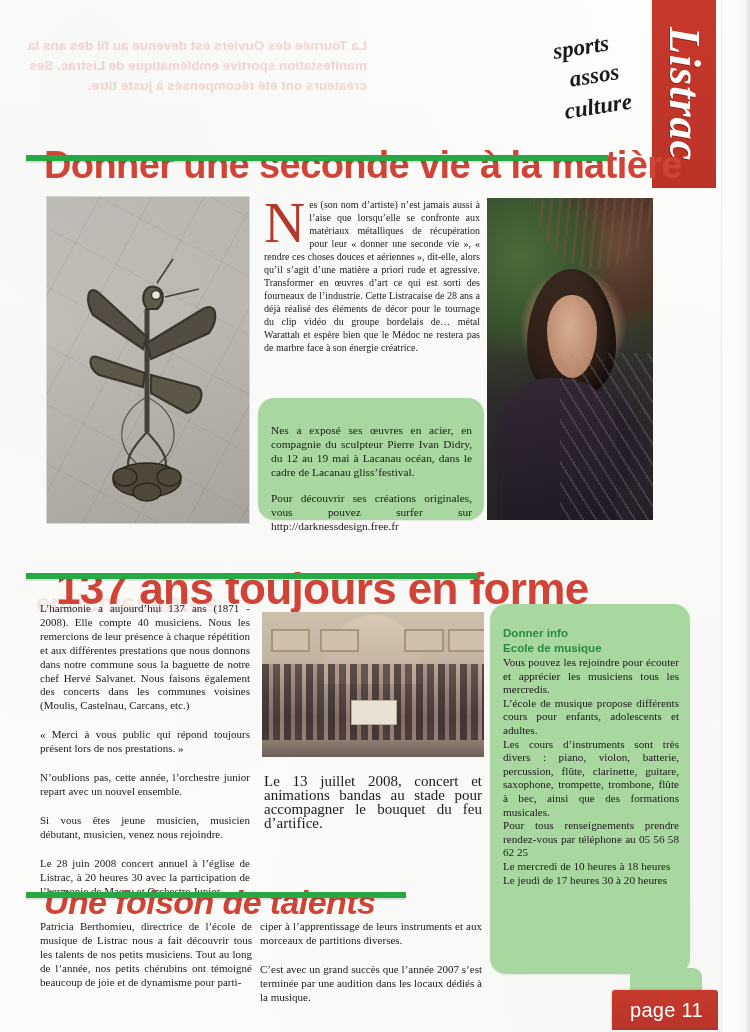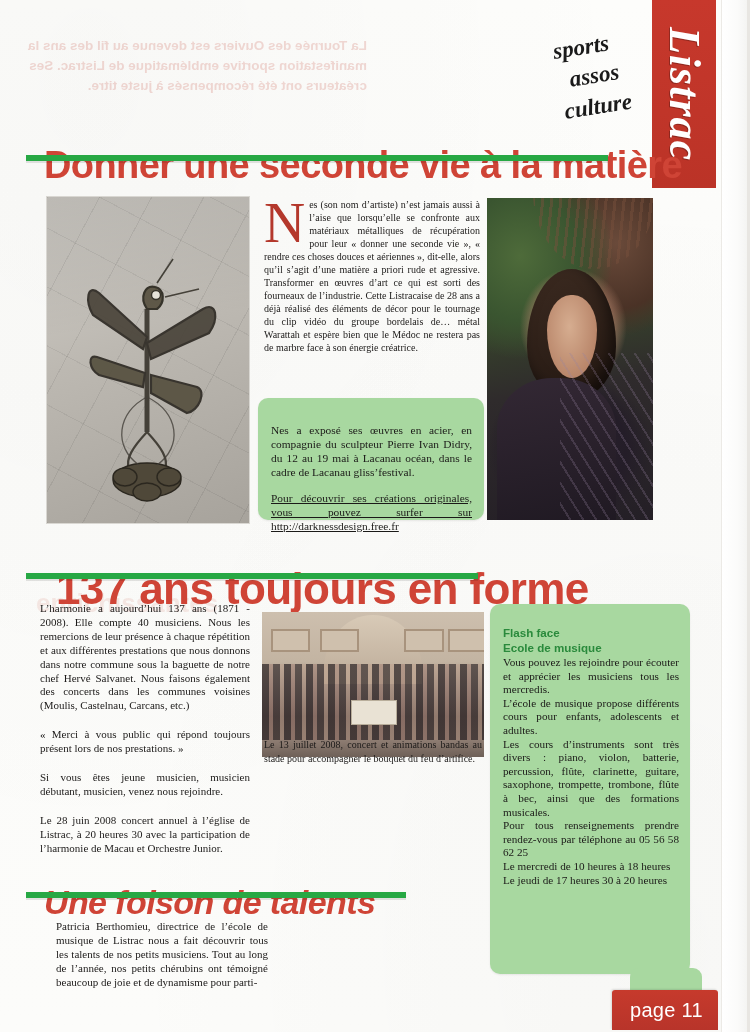--- a/index.html
+++ b/index.html
@@ -235,52 +235,52 @@
   }
   .dropcap-wrap .txt{
     font-size:10px;line-height:13px;text-align:justify;
     color:#1c1a19;
   }
 
   
   .greenbox{
     position:absolute;
     background:#a8d8a0;
-    border-radius:10px;
+    border-radius:16px;
     box-shadow:0 1px 2px rgba(0,0,0,.08);
   }
   #box-expo{left:258px;top:398px;width:226px;height:122px;}
   #box-expo .bx{
     position:absolute;left:13px;right:12px;top:14px;
     font-family:"Liberation Serif", serif;
     font-size:11.4px;line-height:14px;text-align:justify;color:#1b1a18;
   }
-  #box-expo .bx p+p{margin-top:3px;text-decoration:underline;}
+  #box-expo .bx p+p{margin-top:3px;}
 
   #box-flash{left:490px;top:604px;width:200px;height:370px;}
   #box-flash .bx{
     position:absolute;left:13px;right:11px;top:22px;
     font-family:"Liberation Serif", serif;
     font-size:11.2px;line-height:13.6px;text-align:justify;color:#1b1a18;
   }
   #box-flash .flash-title{
     font-family:"Liberation Sans", sans-serif;
     font-weight:700;font-size:11.6px;line-height:14px;
     color:#2a8a3c;text-align:left;margin-bottom:1px;
   }
   #box-flash .bx p{margin:0;}
 
   .caption{
-    position:absolute;left:264px;top:738px;width:218px;
-    font-family:"Liberation Serif", serif;
-    font-size:10px;line-height:14px;text-align:justify;color:#1c1a19;
+    position:absolute;left:264px;top:774px;width:218px;
+    font-family:"Liberation Serif", serif;
+    font-size:15px;line-height:14px;text-align:justify;color:#1c1a19;
   }
 
   #col-harmonie{left:40px;top:602px;width:210px;}
-  #col-talents-left{left:56px;top:920px;width:212px;}
+  #col-talents-left{left:40px;top:920px;width:212px;}
   #col-talents-right{left:260px;top:920px;width:222px;}
 
   
   .page-badge{
     position:absolute;left:612px;top:990px;width:106px;height:40px;
     background:#c0392b;
     background:linear-gradient(180deg,#c63a2c 0%,#b8342a 100%);
     border-radius:3px 3px 0 0;
     box-shadow:-1px -1px 2px rgba(0,0,0,.12);
   }
@@ -372,20 +372,21 @@
       <p>Pour découvrir ses créations originales, vous pouvez surfer sur http://darknessdesign.free.fr</p>
     </div>
   </div>
 
   <div class="headline h2">137 ans toujours en forme</div>
   <div class="rule r2"></div>
 
   <div class="col" id="col-harmonie">
     <p>L’harmonie a aujourd’hui 137 ans (1871 - 2008). Elle compte 40 musiciens. Nous les remercions de leur présence à chaque répétition et aux différentes prestations que nous donnons dans notre commune sous la baguette de notre chef Hervé Salvanet. Nous faisons également des concerts dans les communes voisines (Moulis, Castelnau, Carcans, etc.)</p>
     <p>« Merci à vous public qui répond toujours présent lors de nos prestations. »</p>
+    <p>N’oublions pas, cette année, l’orchestre junior repart avec un nouvel ensemble.</p>
     <p>Si vous êtes jeune musicien, musicien débutant, musicien, venez nous rejoindre.</p>
     <p>Le 28 juin 2008 concert annuel  à l’église de Listrac, à 20 heures 30 avec la participation de l’harmonie de Macau et Orchestre Junior.</p>
   </div>
 
   <div class="photo" id="photo-orchestra">
     <div class="inner">
       <div class="orch-arch"></div>
       <div class="orch-frames">
         <div class="orch-frame f1"></div>
         <div class="orch-frame f2"></div>
@@ -395,36 +396,40 @@
       <div class="orch-crowd"></div>
       <div class="orch-stand"></div>
       <div class="orch-floor"></div>
     </div>
   </div>
 
   <div class="caption">Le 13 juillet 2008, concert et animations bandas au stade pour accompagner le bouquet du feu d’artifice.</div>
 
   <div class="greenbox" id="box-flash">
     <div class="bx">
-      <div class="flash-title">Flash face</div>
+      <div class="flash-title">Donner info</div>
       <div class="flash-title">Ecole de musique</div>
       <p>Vous pouvez  les rejoindre pour écouter et apprécier les musiciens tous les mercredis.</p>
       <p>L’école de musique   propose différents cours pour enfants, adolescents et adultes.</p>
       <p>Les cours d’instruments sont  très divers : piano, violon, batterie, percussion,  flûte,  clarinette,  guitare, saxophone,  trompette,  trombone, flûte à bec, ainsi que des formations musicales.</p>
       <p>Pour  tous  renseignements  prendre rendez-vous par téléphone au 05 56 58 62 25</p>
       <p>Le mercredi de 10 heures à 18 heures</p>
       <p>Le jeudi de 17 heures 30 à 20 heures</p>
     </div>
   </div>
 
   <div class="headline h3">Une foison de talents</div>
   <div class="rule r3"></div>
 
   <div class="col" id="col-talents-left">
     <p>Patricia Berthomieu, directrice de l’école de musique de Listrac nous a fait  découvrir tous les talents de nos petits  musiciens. Tout au long de l’année,  nos petits chérubins  ont témoigné beaucoup de joie et de dynamisme pour parti-</p>
   </div>
+  <div class="col" id="col-talents-right">
+    <p>ciper à l’apprentissage de leurs instruments et aux morceaux de partitions diverses.</p>
+    <p>C’est avec un grand succès que l’année 2007 s’est terminée par une audition dans les locaux dédiés à la musique.</p>
+  </div>
 
   <div class="badge-green"></div>
   <div class="page-badge">
     <div class="lbl">page 11</div>
   </div>
 
 </div>
 
 </body></html>

